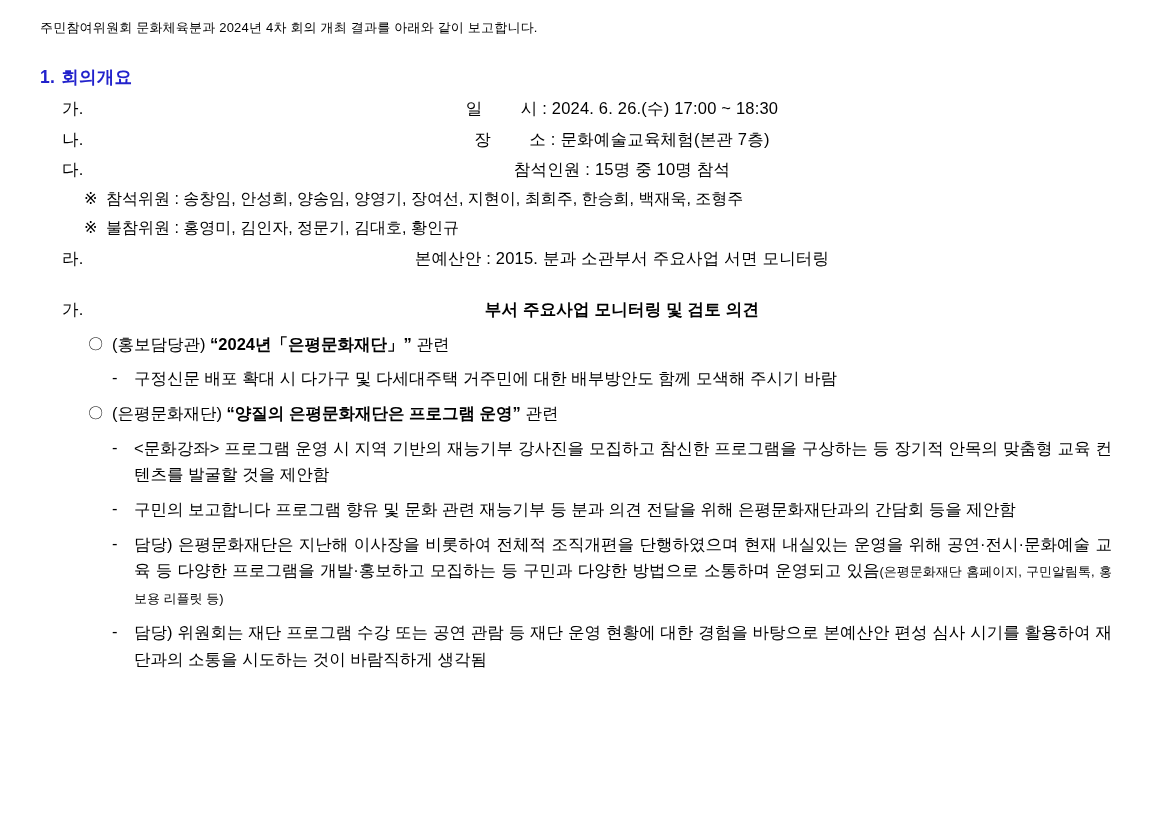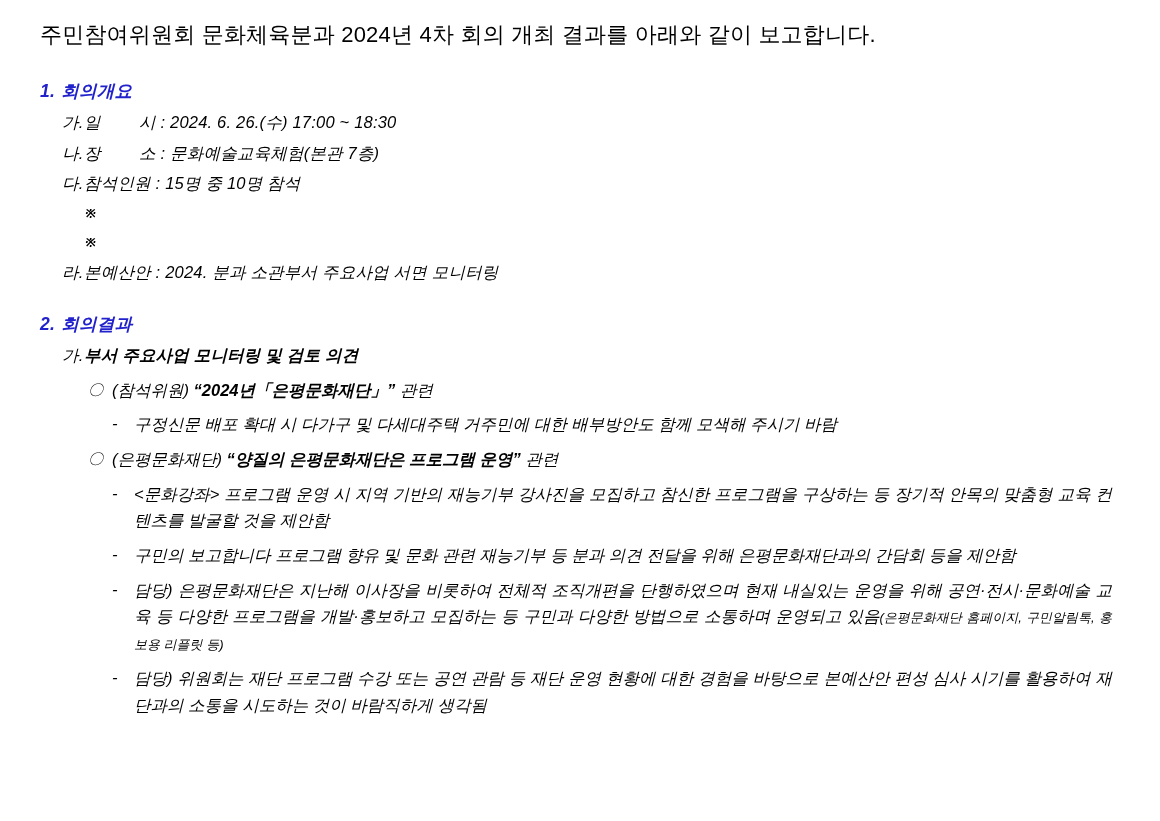--- a/index.html
+++ b/index.html
@@ -18,26 +18,25 @@
   }
   .page {
     position: relative;
     width: 1160px;
     height: 821px;
     padding: 0;
     box-sizing: border-box;
   }
   .intro {
     margin: 18px 0 0 40px;
-    font-size: 22px;
+    font-size: 13px;
     letter-spacing: 0.2px;
   }
   .section {
     margin-top: 26px;
-    font-style: italic;
   }
   .section-title {
     margin-left: 40px;
     color: #2222cc;
     font-weight: bold;
     font-size: 17.5px;
     letter-spacing: 0.3px;
   }
   .section-title .num {
     margin-right: 6px;
@@ -48,20 +47,21 @@
     font-size: 16.5px;
     letter-spacing: 0.2px;
     display: flex;
   }
   .lvl1 .marker {
     width: 22px;
     flex: 0 0 22px;
   }
   .lvl1 .body {
     flex: 1;
+    text-align: center;
   }
   .lvl1.bold .body {
     font-weight: bold;
   }
   .note {
     margin-left: 84px;
     margin-top: 4px;
     font-size: 16px;
     display: flex;
   }
@@ -130,45 +130,44 @@
       <span class="body"><span class="k nowrap">장        소 :</span><span class="v"> 문화예술교육체험(본관 7층)</span></span>
     </div>
 
     <div class="lvl1">
       <span class="marker">다.</span>
       <span class="body"><span class="k nowrap">참석인원 :</span><span class="v"> 15명 중 10명 참석</span></span>
     </div>
 
     <div class="note">
       <span class="marker">※</span>
+      <span class="body">참석위원 : 송창임, 안성희, 양송임, 양영기, 장여선, 지현이, 최희주, 한승희, 백재욱, 조형주</span>
     </div>
 
     <div class="note">
       <span class="marker">※</span>
+      <span class="body">불참위원 : 홍영미, 김인자, 정문기, 김대호, 황인규</span>
     </div>
 
     <div class="lvl1">
       <span class="marker">라.</span>
-      <span class="body"><span class="k nowrap">본예산안 :</span><span class="v"> 2024. 분과 소관부서 주요사업 서면 모니터링</span></span>
+      <span class="body"><span class="k nowrap">본예산안 :</span><span class="v"> 2015. 분과 소관부서 주요사업 서면 모니터링</span></span>
     </div>
   </div>
 
   <div class="section">
-    <div class="section-title">
-      <span class="num">2.</span><span>회의결과</span>
-    </div>
 
     <div class="lvl1 bold">
       <span class="marker">가.</span>
       <span class="body">부서 주요사업 모니터링 및 검토 의견</span>
     </div>
 
     <div class="lvl2">
       <span class="marker">〇</span>
-      <span class="body"><span>(참석위원) </span><span class="strong-q">“2024년「은평문화재단」”</span><span> 관련</span></span>
+      <span class="body"><span>(홍보담당관) </span><span class="strong-q">“2024년「은평문화재단」”</span><span> 관련</span></span>
     </div>
 
     <div class="lvl3">
       <span class="marker">-</span>
       <span class="body">구정신문 배포 확대 시 다가구 및 다세대주택 거주민에 대한 배부방안도 함께 모색해 주시기 바람</span>
     </div>
 
     <div class="lvl2">
       <span class="marker">〇</span>
       <span class="body"><span>(은평문화재단) </span><span class="strong-q">“양질의 은평문화재단은 프로그램 운영”</span><span> 관련</span></span>

